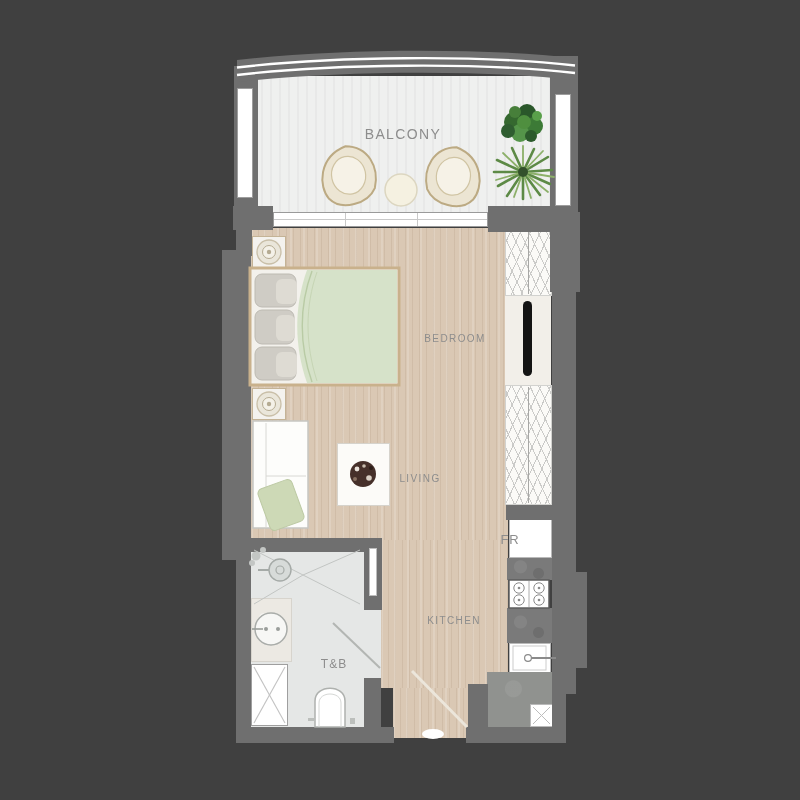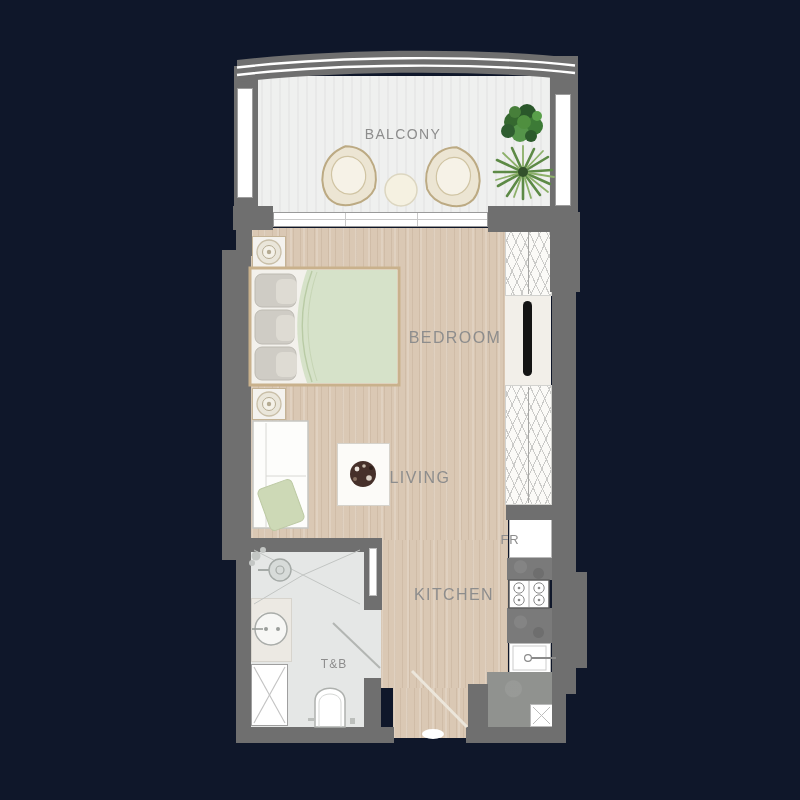--- a/index.html
+++ b/index.html
@@ -1,16 +1,16 @@
 <!DOCTYPE html>
 <html><head>
 <meta charset="utf-8">
 <style>
   html,body{margin:0;padding:0;background:#ffffff;}
-  #plan{position:relative;width:800px;height:800px;background:#0f172a;overflow:hidden;
+  #plan{position:relative;width:800px;height:800px;background:#404040;overflow:hidden;
         font-family:"Liberation Sans","DejaVu Sans",sans-serif;}
   .wall{position:absolute;background:#6f6f6f;}
   .wood{position:absolute;background-color:#dac8b4;
         background-image:
           repeating-linear-gradient(90deg, rgba(255,255,255,.16) 0 2px, rgba(255,255,255,0) 2px 13px),
           repeating-linear-gradient(90deg, rgba(120,88,58,.10) 0 1px, rgba(120,88,58,0) 1px 7px);}
   .balfloor{position:absolute;background-color:#eff0ef;
         background-image:repeating-linear-gradient(90deg, rgba(0,0,0,.03) 0 2px, rgba(0,0,0,0) 2px 9px);}
   .tbfloor{position:absolute;background:#e5e7e6;}
   .whitebox{position:absolute;background:#ffffff;border:1px solid #b9b9b9;box-sizing:border-box;}
@@ -25,21 +25,21 @@
                          radial-gradient(circle at 70% 70%, rgba(0,0,0,.10) 0 5px, rgba(0,0,0,0) 6px);}
   .utility{position:absolute;background:#90928f;
         background-image:radial-gradient(circle at 40% 30%, rgba(255,255,255,.07) 0 8px, rgba(0,0,0,0) 9px);}
   .marble{position:absolute;background-color:#ece9e3;box-sizing:border-box;border:1px solid #d7d4cd;
         background-image:radial-gradient(circle at 30% 30%, rgba(255,255,255,.5) 0 4px, rgba(0,0,0,0) 5px),
                          radial-gradient(circle at 70% 60%, rgba(160,155,145,.25) 0 3px, rgba(0,0,0,0) 4px);}
   .niche{position:absolute;background:#f2efe9;}
   .tvbar{position:absolute;background:#141414;border-radius:5px;}
   .glazing{position:absolute;background:#ffffff;border:1px solid #9a9a9a;box-sizing:border-box;}
   .gline{position:absolute;background:#c9c9c9;}
-  .label{position:absolute;color:#8d8d8d;letter-spacing:1.4px;font-size:16px;
+  .label{position:absolute;color:#8d8d8d;letter-spacing:1.4px;font-size:10px;
          white-space:nowrap;transform:translate(-50%,-50%);}
   svg{position:absolute;left:0;top:0;pointer-events:none;}
 </style>
 </head>
 <body>
 
 <div id="plan">
 
   <div class="balfloor" style="left:252px;top:76px;width:302px;height:138px;"></div>
   <div class="wood" style="left:251px;top:228px;width:257px;height:312px;"></div>
@@ -265,17 +265,17 @@
     </g>
 
     <line x1="333" y1="623" x2="380" y2="668" stroke="#b3b6b3" stroke-width="2"></line>
     <line x1="412" y1="671" x2="467" y2="727" stroke="#ece6db" stroke-width="3"></line>
     <ellipse cx="433" cy="734" rx="11" ry="5" fill="#ffffff"></ellipse>
   </svg>
 
   <div class="label" style="left:403px;top:134px;font-size:14px;">BALCONY</div>
   <div class="label" style="left:455px;top:338px;">BEDROOM</div>
   <div class="label" style="left:420px;top:478px;">LIVING</div>
-  <div class="label" style="left:454px;top:595px;">KITCHEN</div>
+  <div class="label" style="left:454px;top:620px;">KITCHEN</div>
   <div class="label" style="left:334px;top:664px;font-size:12px;letter-spacing:1px;">T&amp;B</div>
   <div class="label" style="left:510px;top:539px;font-size:13px;letter-spacing:.8px;">FR</div>
 
 </div>
 
 </body></html>

